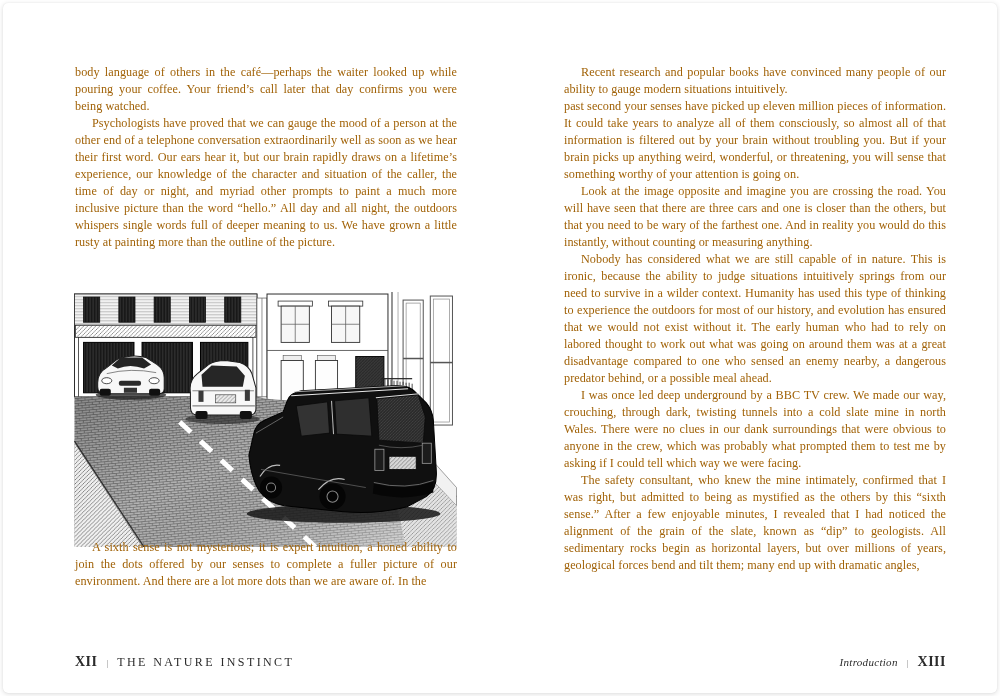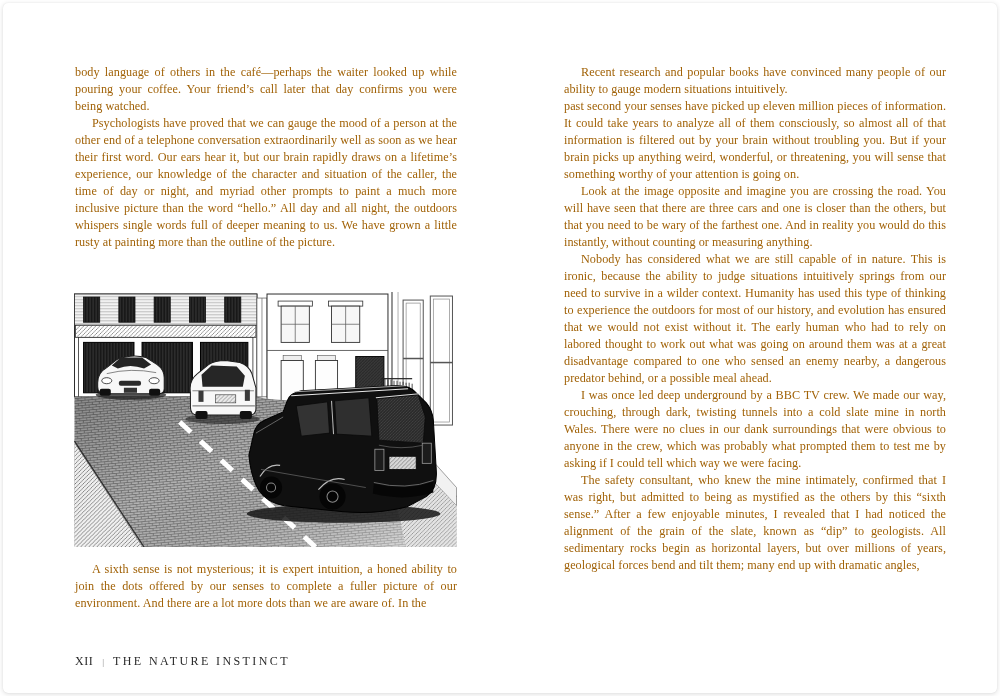--- a/index.html
+++ b/index.html
@@ -23,39 +23,39 @@
   }
   .col p.para {
     margin: 0;
     font-size: 12.2px;
     line-height: 17px;
     text-align: justify;
     letter-spacing: 0.05px;
   }
   .col p.para.indent { text-indent: 17px; }
   .left-top    { left: 72px;  top: 61px; }
-  .left-bottom { left: 72px;  top: 558px; }
+  .left-bottom { left: 72px;  top: 536px; }
   .right-col   { left: 561px; top: 61px; }
   figure.illus {
     position: absolute; left: 70px; top: 289px;
     width: 384px; height: 255px;
     margin: 0; padding: 0;
   }
   figure.illus svg { width: 100%; height: 100%; display: block; }
   .footer {
     position: absolute; top: 651px;
     width: 382px;
     font-size: 8.5px;
     color: #2b2b2b;
     white-space: nowrap;
   }
   .footer-left  { left: 72px;  text-align: left; }
   .footer-right { left: 561px; text-align: right; }
   .footer .pagenum {
-    font-weight: 400; font-size: 12px;
+    font-weight: 700; font-size: 14px;
     letter-spacing: 0.5px;
   }
   .footer .sep { color: #8a8a8a; margin: 0 9px; font-size: 9px; }
   .footer .booktitle { letter-spacing: 2.4px; font-size: 12px; }
   .footer .chaptertitle {
     font-style: italic; font-size: 11px; letter-spacing: 0.3px;
   }
 </style>
 </head>
 <body>
@@ -242,14 +242,17 @@
       <p class="para indent">Look at the image opposite and imagine you are crossing the road. You will have seen that there are three cars and one is closer than the others, but that you need to be wary of the farthest one. And in reality you would do this instantly, without counting or measuring anything.</p>
       <p class="para indent">Nobody has considered what we are still capable of in nature. This is ironic, because the ability to judge situations intuitively springs from our need to survive in a wilder context. Humanity has used this type of thinking to experience the outdoors for most of our history, and evolution has ensured that we would not exist without it. The early human who had to rely on labored thought to work out what was going on around them was at a great disadvantage compared to one who sensed an enemy nearby, a dangerous predator behind, or a possible meal ahead.</p>
       <p class="para indent">I was once led deep underground by a BBC TV crew. We made our way, crouching, through dark, twisting tunnels into a cold slate mine in north Wales. There were no clues in our dank surroundings that were obvious to anyone in the crew, which was probably what prompted them to test me by asking if I could tell which way we were facing.</p>
       <p class="para indent">The safety consultant, who knew the mine intimately, confirmed that I was right, but admitted to being as mystified as the others by this “sixth sense.” After a few enjoyable minutes, I revealed that I had noticed the alignment of the grain of the slate, known as “dip” to geologists. All sedimentary rocks begin as horizontal layers, but over millions of years, geological forces bend and tilt them; many end up with dramatic angles,</p>
     </div>
 
   <div class="footer footer-left">
     <span class="pagenum">XII</span><span class="sep">|</span><span class="booktitle">THE NATURE INSTINCT</span>
   </div>
 
+  <div class="footer footer-right">
+    <span class="chaptertitle">Introduction</span><span class="sep">|</span><span class="pagenum">XIII</span>
+  </div>
 
 </div>
 
 </body></html>

